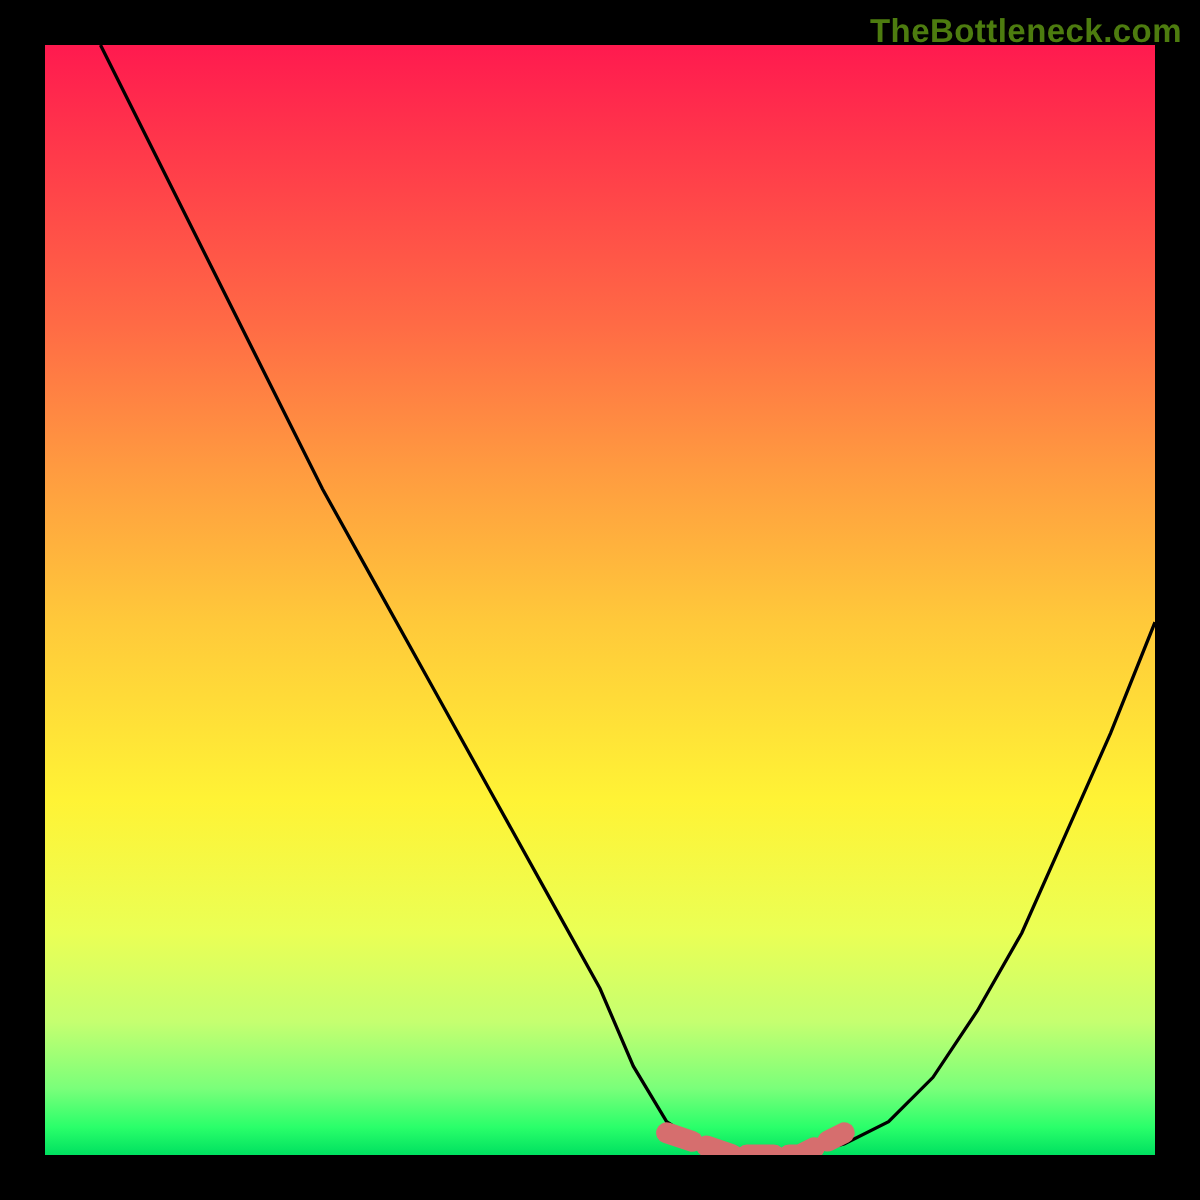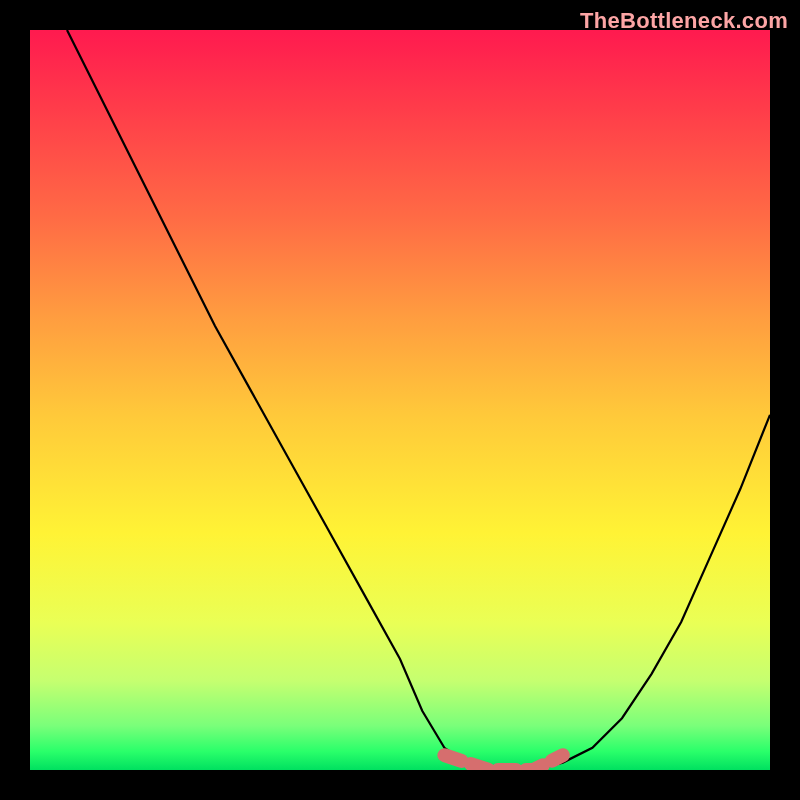--- a/index.html
+++ b/index.html
@@ -30,21 +30,21 @@
       #00e060 100%
     );
   }
   .watermark {
     position: absolute;
     top: 8px;
     right: 12px;
     font-family: Arial, Helvetica, sans-serif;
     font-size: 22px;
     font-weight: bold;
-    color: #fca5a5;
+    color: #4d7c0f;
     letter-spacing: 0.3px;
   }
   svg.curve {
     position: absolute;
     left: 0; top: 0;
     width: 740px; height: 740px;
   }
 </style>
 </head>
 <body>

